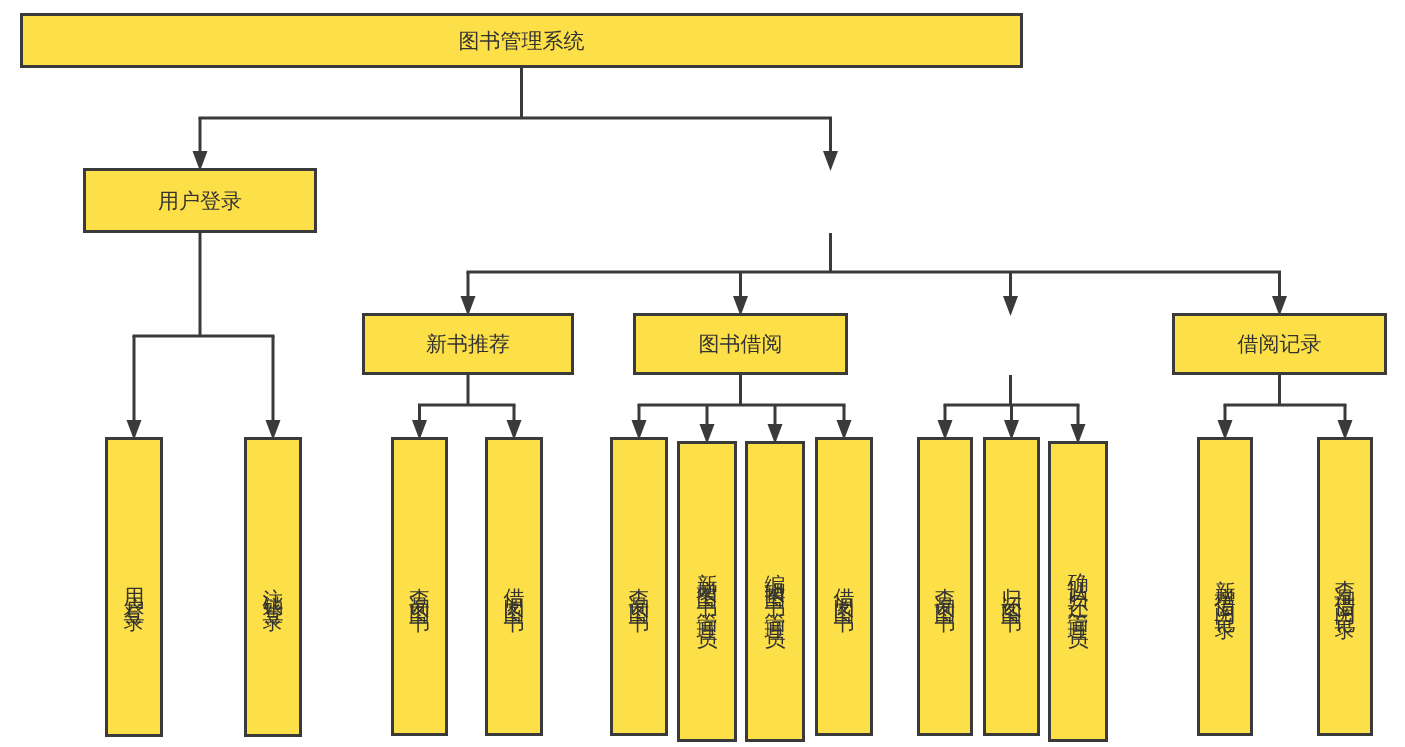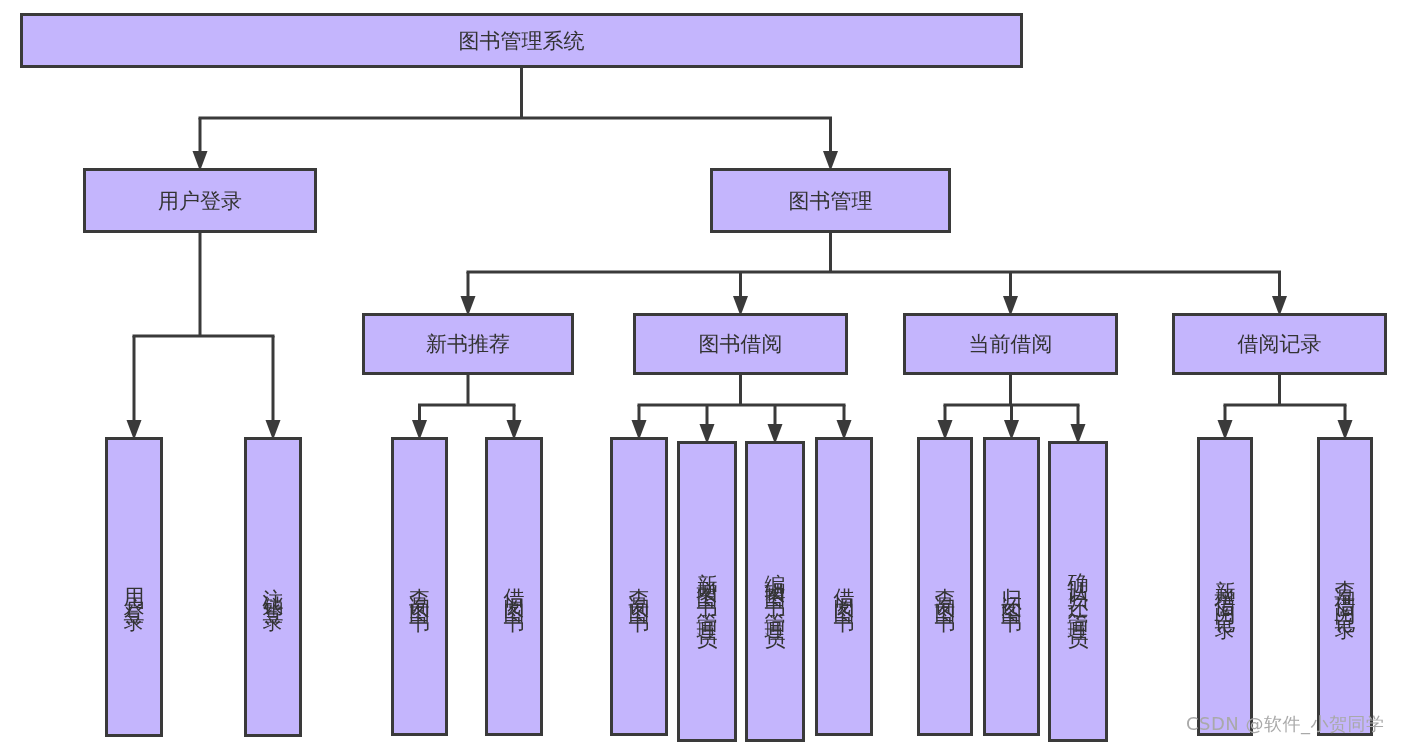--- a/index.html
+++ b/index.html
@@ -18,21 +18,21 @@
   #connectors {
     position: absolute;
     left: 0;
     top: 0;
     z-index: 1;
   }
   .node {
     position: absolute;
     box-sizing: border-box;
     border: 3px solid #3a3a3a;
-    background: #c4b5fd;
+    background: #fde047;
     display: flex;
     align-items: center;
     justify-content: center;
     color: #333333;
     font-size: 21px;
     z-index: 2;
   }
   .node .label {
     white-space: nowrap;
   }
@@ -104,44 +104,37 @@
       <polygon points="1011.5,440 1004,420 1019,420" fill="#3a3a3a"></polygon>
       <line x1="1078" y1="405" x2="1078" y2="425" stroke="#3a3a3a" stroke-width="3"></line>
       <polygon points="1078,444 1070.5,424 1085.5,424" fill="#3a3a3a"></polygon>
       <line x1="1279.5" y1="375" x2="1279.5" y2="405" stroke="#3a3a3a" stroke-width="3"></line>
       <line x1="1223.5" y1="405" x2="1346.5" y2="405" stroke="#3a3a3a" stroke-width="3"></line>
       <line x1="1225" y1="405" x2="1225" y2="421" stroke="#3a3a3a" stroke-width="3"></line>
       <polygon points="1225,440 1217.5,420 1232.5,420" fill="#3a3a3a"></polygon>
       <line x1="1345" y1="405" x2="1345" y2="421" stroke="#3a3a3a" stroke-width="3"></line>
       <polygon points="1345,440 1337.5,420 1352.5,420" fill="#3a3a3a"></polygon>
     </svg>
-  <div class="watermark">CSDN @软件_小贺同学</div>
 <div class="node h" style="left: 20px; top: 13px; width: 1003px; height: 55px; border-color: rgb(58, 58, 58); color: rgb(51, 51, 51);">
       <span class="label">图书管理系统</span>
     </div>
     <div class="node h" style="left: 83px; top: 168px; width: 234px; height: 65px; border-color: rgb(58, 58, 58); color: rgb(51, 51, 51);">
       <span class="label">用户登录</span>
-    </div>
-    <div class="node h" style="left: 710px; top: 168px; width: 241px; height: 65px; border-color: rgb(58, 58, 58); color: rgb(51, 51, 51);">
-      <span class="label">图书管理</span>
     </div>
     <div class="node v" style="left: 105px; top: 437px; width: 58px; height: 300px; border-color: rgb(58, 58, 58); color: rgb(51, 51, 51);">
       <span class="label">用户登录</span>
     </div>
     <div class="node v" style="left: 244px; top: 437px; width: 58px; height: 300px; border-color: rgb(58, 58, 58); color: rgb(51, 51, 51);">
       <span class="label">注销登录</span>
     </div>
     <div class="node h" style="left: 633px; top: 313px; width: 215px; height: 62px; border-color: rgb(58, 58, 58); color: rgb(51, 51, 51);">
       <span class="label">图书借阅</span>
     </div>
     <div class="node h" style="left: 362px; top: 313px; width: 212px; height: 62px; border-color: rgb(58, 58, 58); color: rgb(51, 51, 51);">
       <span class="label">新书推荐</span>
-    </div>
-    <div class="node h" style="left: 903px; top: 313px; width: 215px; height: 62px; border-color: rgb(58, 58, 58); color: rgb(51, 51, 51);">
-      <span class="label">当前借阅</span>
     </div>
     <div class="node h" style="left: 1172px; top: 313px; width: 215px; height: 62px; border-color: rgb(58, 58, 58); color: rgb(51, 51, 51);">
       <span class="label">借阅记录</span>
     </div>
     <div class="node v" style="left: 391px; top: 437px; width: 57px; height: 299px; border-color: rgb(58, 58, 58); color: rgb(51, 51, 51);">
       <span class="label">查询图书</span>
     </div>
     <div class="node v" style="left: 485px; top: 437px; width: 58px; height: 299px; border-color: rgb(58, 58, 58); color: rgb(51, 51, 51);">
       <span class="label">借阅图书</span>
     </div>

